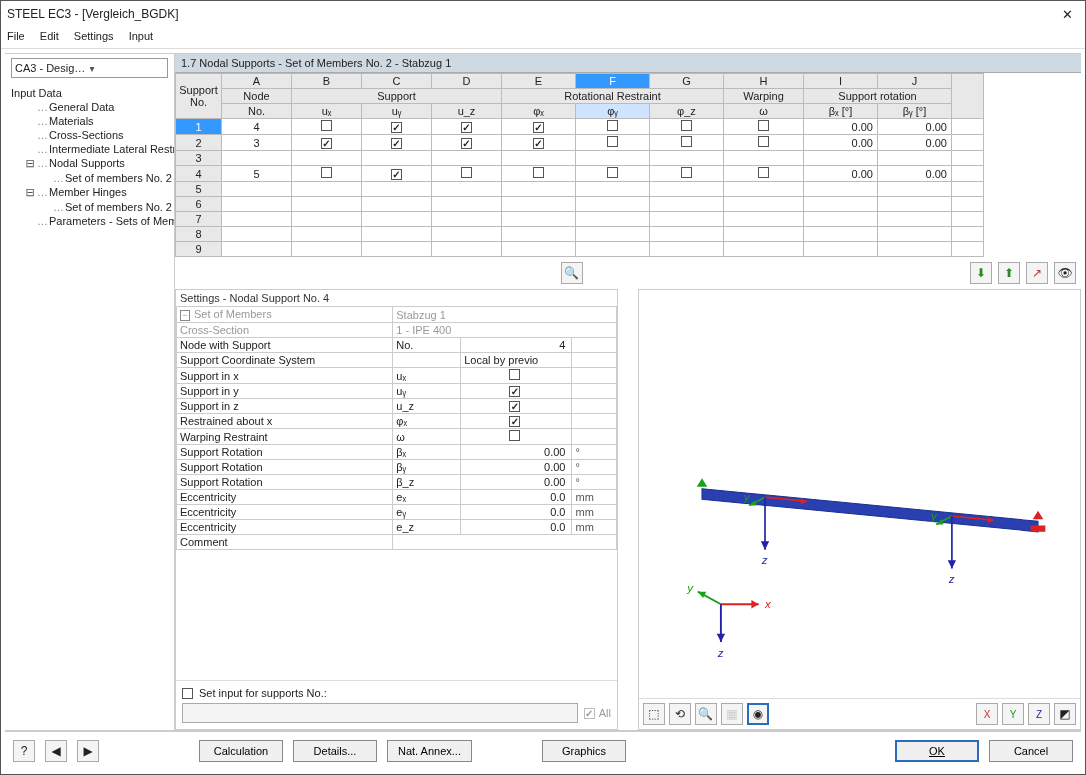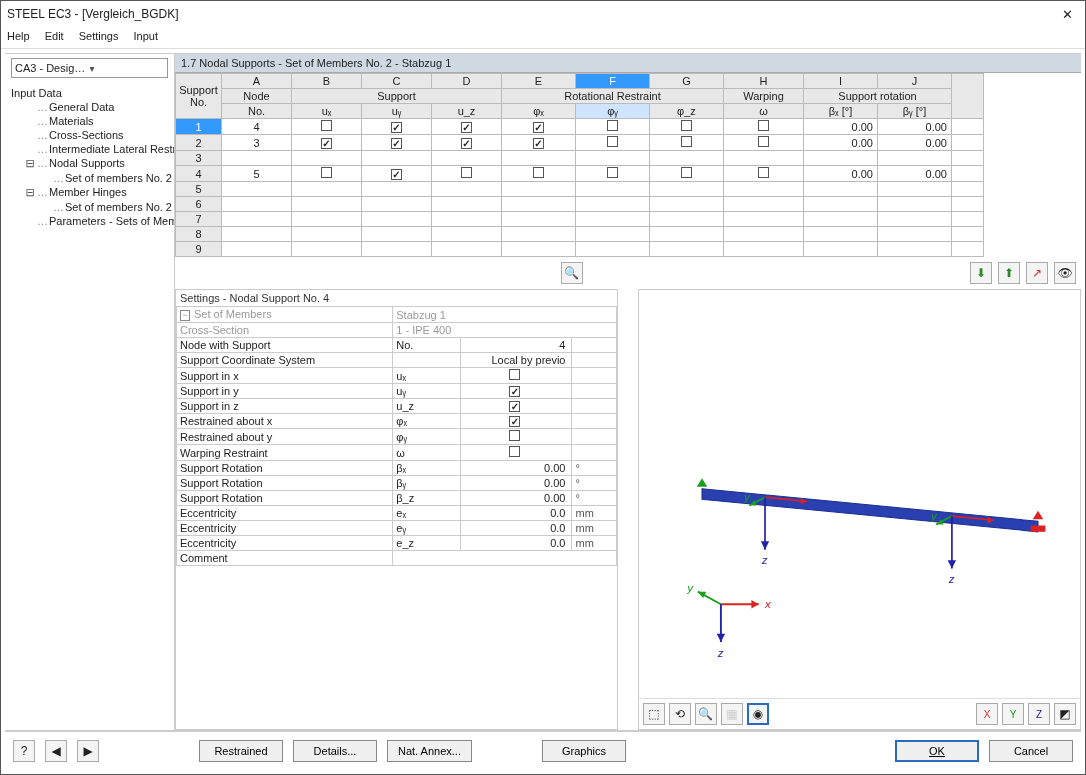--- a/index.html
+++ b/index.html
@@ -68,21 +68,21 @@
 </style>
 </head>
 <body>
 
 <div class="window">
   <div class="titlebar">
     <span class="title">STEEL EC3 - [Vergleich_BGDK]</span>
     <span class="close">✕</span>
   </div>
   <div class="menubar">
-    <span>Help</span>
+    <span>File</span>
     <span>Edit</span>
     <span>Settings</span>
     <span>Input</span>
   </div>
 
   <div class="content">
     <div class="uppersplit">
 
       <div class="left">
         <div class="combo">
@@ -299,21 +299,21 @@
                     </tr>
                     <tr>
                       <td class="k">Node with Support</td>
                       <td class="sym">No.</td>
                       <td class="v">4</td>
                       <td class="u"></td>
                     </tr>
                     <tr>
                       <td class="k">Support Coordinate System</td>
                       <td class="sym"></td>
-                      <td class="v" style="text-align:right">Local by previo</td>
+                      <td class="v" style="text-align:left">Local by previo</td>
                       <td class="u"></td>
                     </tr>
                     <tr>
                       <td class="k">Support in x</td>
                       <td class="sym">uₓ</td>
                       <td class="v cbcell "><span class="cb"></span></td>
                       <td class="u"></td>
                     </tr>
                     <tr>
                       <td class="k">Support in y</td>
@@ -324,26 +324,20 @@
                     <tr>
                       <td class="k">Support in z</td>
                       <td class="sym">u_z</td>
                       <td class="v cbcell "><span class="cb ch"></span></td>
                       <td class="u"></td>
                     </tr>
                     <tr>
                       <td class="k">Restrained about x</td>
                       <td class="sym">φₓ</td>
                       <td class="v cbcell "><span class="cb ch"></span></td>
-                      <td class="u"></td>
-                    </tr>
-                    <tr>
-                      <td class="k">Restrained about y</td>
-                      <td class="sym">φᵧ</td>
-                      <td class="v cbcell " style="border:1px dotted #000;"><span class="cb"></span></td>
                       <td class="u"></td>
                     </tr>
                     <tr>
                       <td class="k">Warping Restraint</td>
                       <td class="sym">ω</td>
                       <td class="v cbcell "><span class="cb"></span></td>
                       <td class="u"></td>
                     </tr>
                     <tr>
                       <td class="k">Support Rotation</td>
@@ -380,20 +374,33 @@
                       <td class="sym">e_z</td>
                       <td class="v">0.0</td>
                       <td class="u">mm</td>
                     </tr>
                     <tr>
                       <td class="k">Comment</td>
                       <td colspan="3"></td>
                     </tr>
                   </tbody>
                 </table>
+            </div>
+            <div class="setinput-area">
+              <div class="setinput-row lbl" style="margin-bottom:4px;">
+                <span class="cb"></span>
+                <span>Set input for supports No.:</span>
+              </div>
+              <div class="setinput-row">
+                <div class="field"></div>
+                <label class="lbl" style="color:#999;">
+                  <span class="cb ch" style="border-color:#bbb;color:#999;"></span>
+                  <span>All</span>
+                </label>
+              </div>
             </div>
           </div>
 
           <div class="panel">
             <div class="viz">
               <svg viewBox="0 0 420 330">
 
                 <polygon points="60,160 380,191 380,201 60,170" fill="#2a3fb0" stroke="#1a2f90"></polygon>
 
                 <polygon points="55,158 65,158 60,150" fill="#1aa01a"></polygon>
@@ -446,21 +453,21 @@
           </div>
         </div>
       </div>
     </div>
 
     <div class="footer">
       <div class="smallbtn">?</div>
       <div class="smallbtn">◀</div>
       <div class="smallbtn">▶</div>
       <div style="width:80px"></div>
-      <button class="btn">Restrained</button>
+      <button class="btn">Calculation</button>
       <button class="btn">Details...</button>
       <button class="btn">Nat. Annex...</button>
       <div style="width:50px"></div>
       <button class="btn">Graphics</button>
       <div class="spacer2"></div>
       <button class="btn primary">OK</button>
       <button class="btn">Cancel</button>
     </div>
   </div>
 </div>

